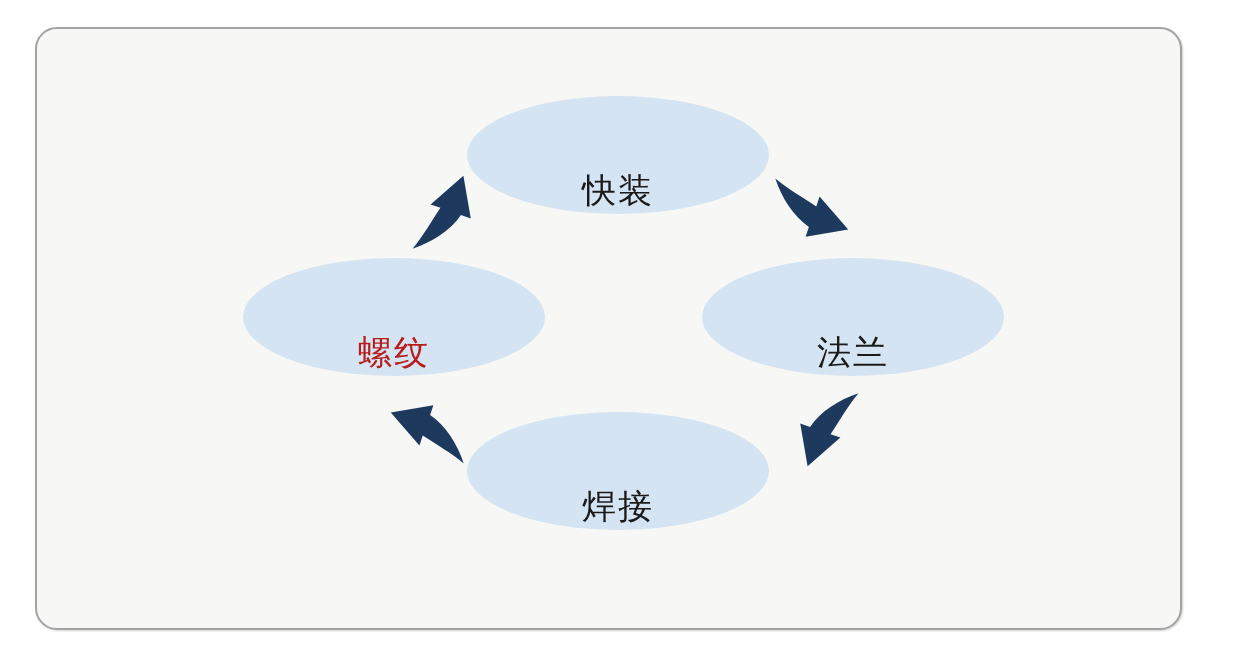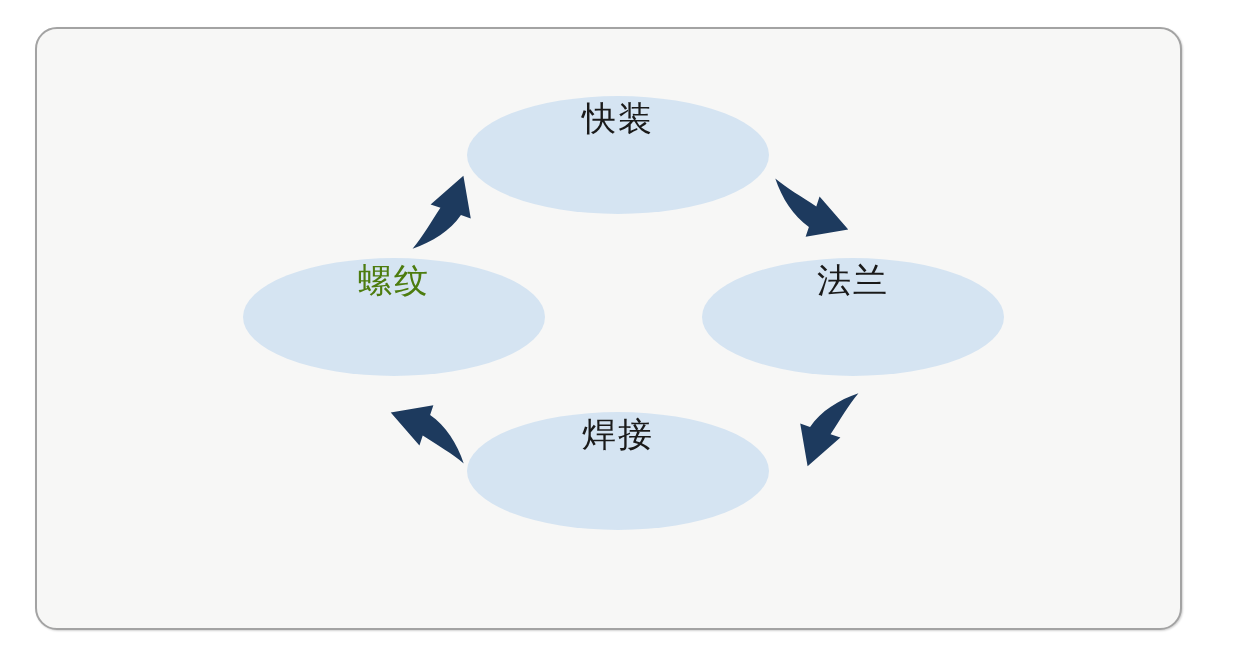--- a/index.html
+++ b/index.html
@@ -21,21 +21,21 @@
     border: 2px solid #a3a3a3;
     border-radius: 22px;
     box-shadow: 1px 1px 2px rgba(0,0,0,0.18);
   }
   .node {
     position: absolute;
     width: 302px; height: 118px;
     border-radius: 50%;
     background: #d5e4f2;
     display: flex;
-    align-items: flex-start;
+    align-items: flex-end;
     justify-content: center;
     color: #1a1a1a;
     font-size: 34px;
     letter-spacing: 2px;
   }
   .node-top    { left: 467px; top:  96px; }
   .node-right  { left: 702px; top: 258px; }
   .node-bottom { left: 467px; top: 412px; }
   .node-left   { left: 243px; top: 258px; }
 
@@ -60,21 +60,21 @@
   </div>
 
   <div class="node node-bottom" style="background: rgb(213, 228, 242); color: rgb(26, 26, 26);">
     <span>焊接</span>
   </div>
 
   <div class="node node-right" style="background: rgb(213, 228, 242); color: rgb(26, 26, 26);">
     <span>法兰</span>
   </div>
 
-  <div class="node node-left" style="background: rgb(213, 228, 242); color: #4d7c0f;">
+  <div class="node node-left" style="background: rgb(213, 228, 242); color: #b91c1c;">
     <span>螺纹</span>
   </div>
 
   <div class="arrow arrow-top-left">
     <svg viewBox="0 0 100 100" xmlns="http://www.w3.org/2000/svg" aria-hidden="true">
       <path d="M 8 96 C 20 82 30 64 42 46 L 30 42 L 70 7 L 79 59 L 67 55 C 54 74 32 88 8 96 Z" fill="#1d3a5e"></path>
     </svg>
   </div>
 
   <div class="arrow arrow-top-right">

